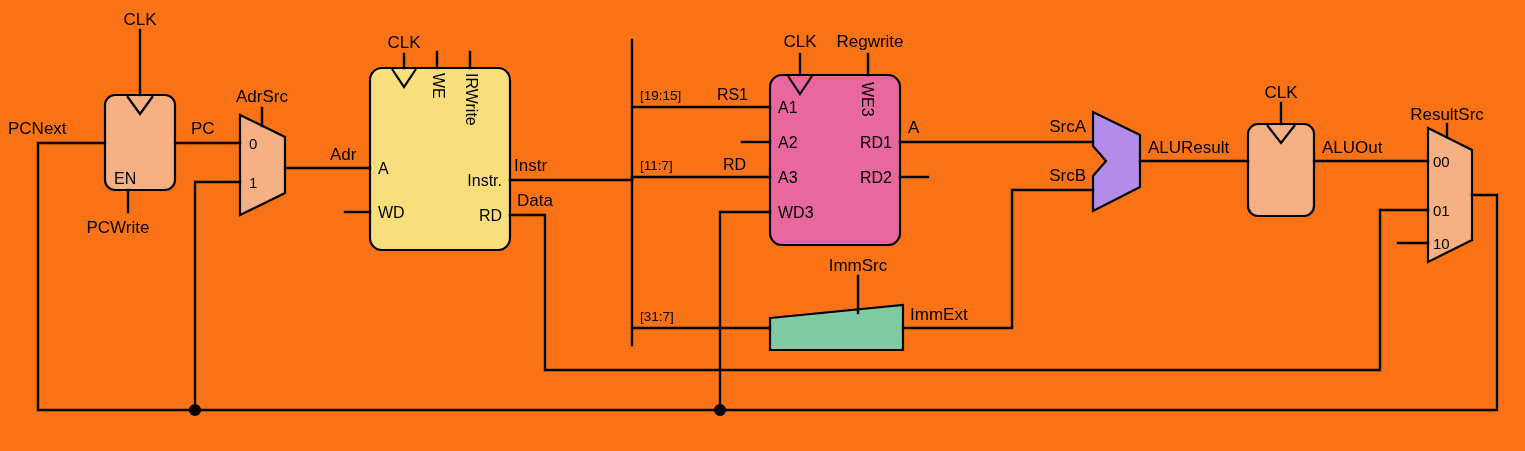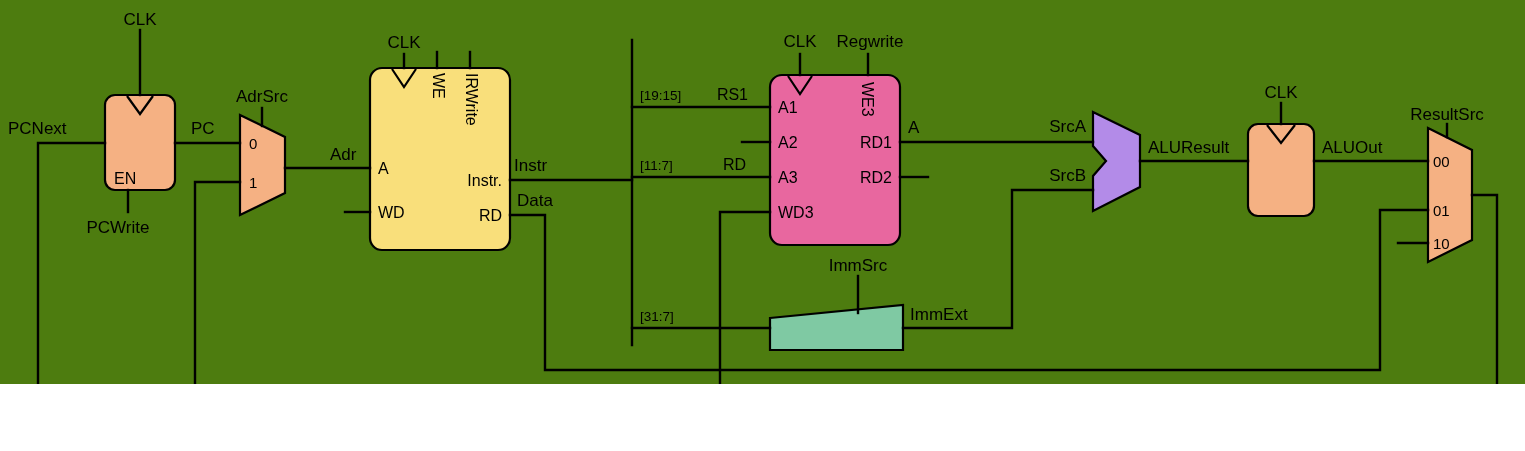--- a/index.html
+++ b/index.html
@@ -1,16 +1,16 @@
 <!DOCTYPE html>
 <html><head>
 <meta charset="utf-8">
 <style>
   html,body { margin:0; padding:0; background:#ffffff; }
-  .stage { width:1525px; height:384px; position:relative; background:#4d7c0f; }
+  .stage { width:1525px; height:451px; position:relative; background:#f97316; }
   svg text { font-family:"Liberation Sans", sans-serif; font-size:17px; fill:#000; }
   svg text.port  { font-size:16px; }
   svg text.small { font-size:13.5px; }
   svg text.mux   { font-size:15px; }
   svg text.mid   { text-anchor:middle; }
   svg text.end   { text-anchor:end; }
   .wire   { fill:none; stroke:#000; stroke-width:2.4; stroke-linecap:square; stroke-linejoin:miter; }
   .shape  { stroke:#000; stroke-width:2.2; }
   .clktri { fill:none; stroke:#000; stroke-width:2.2; stroke-linejoin:miter; }
   .dot    { fill:#000; stroke:none; }

